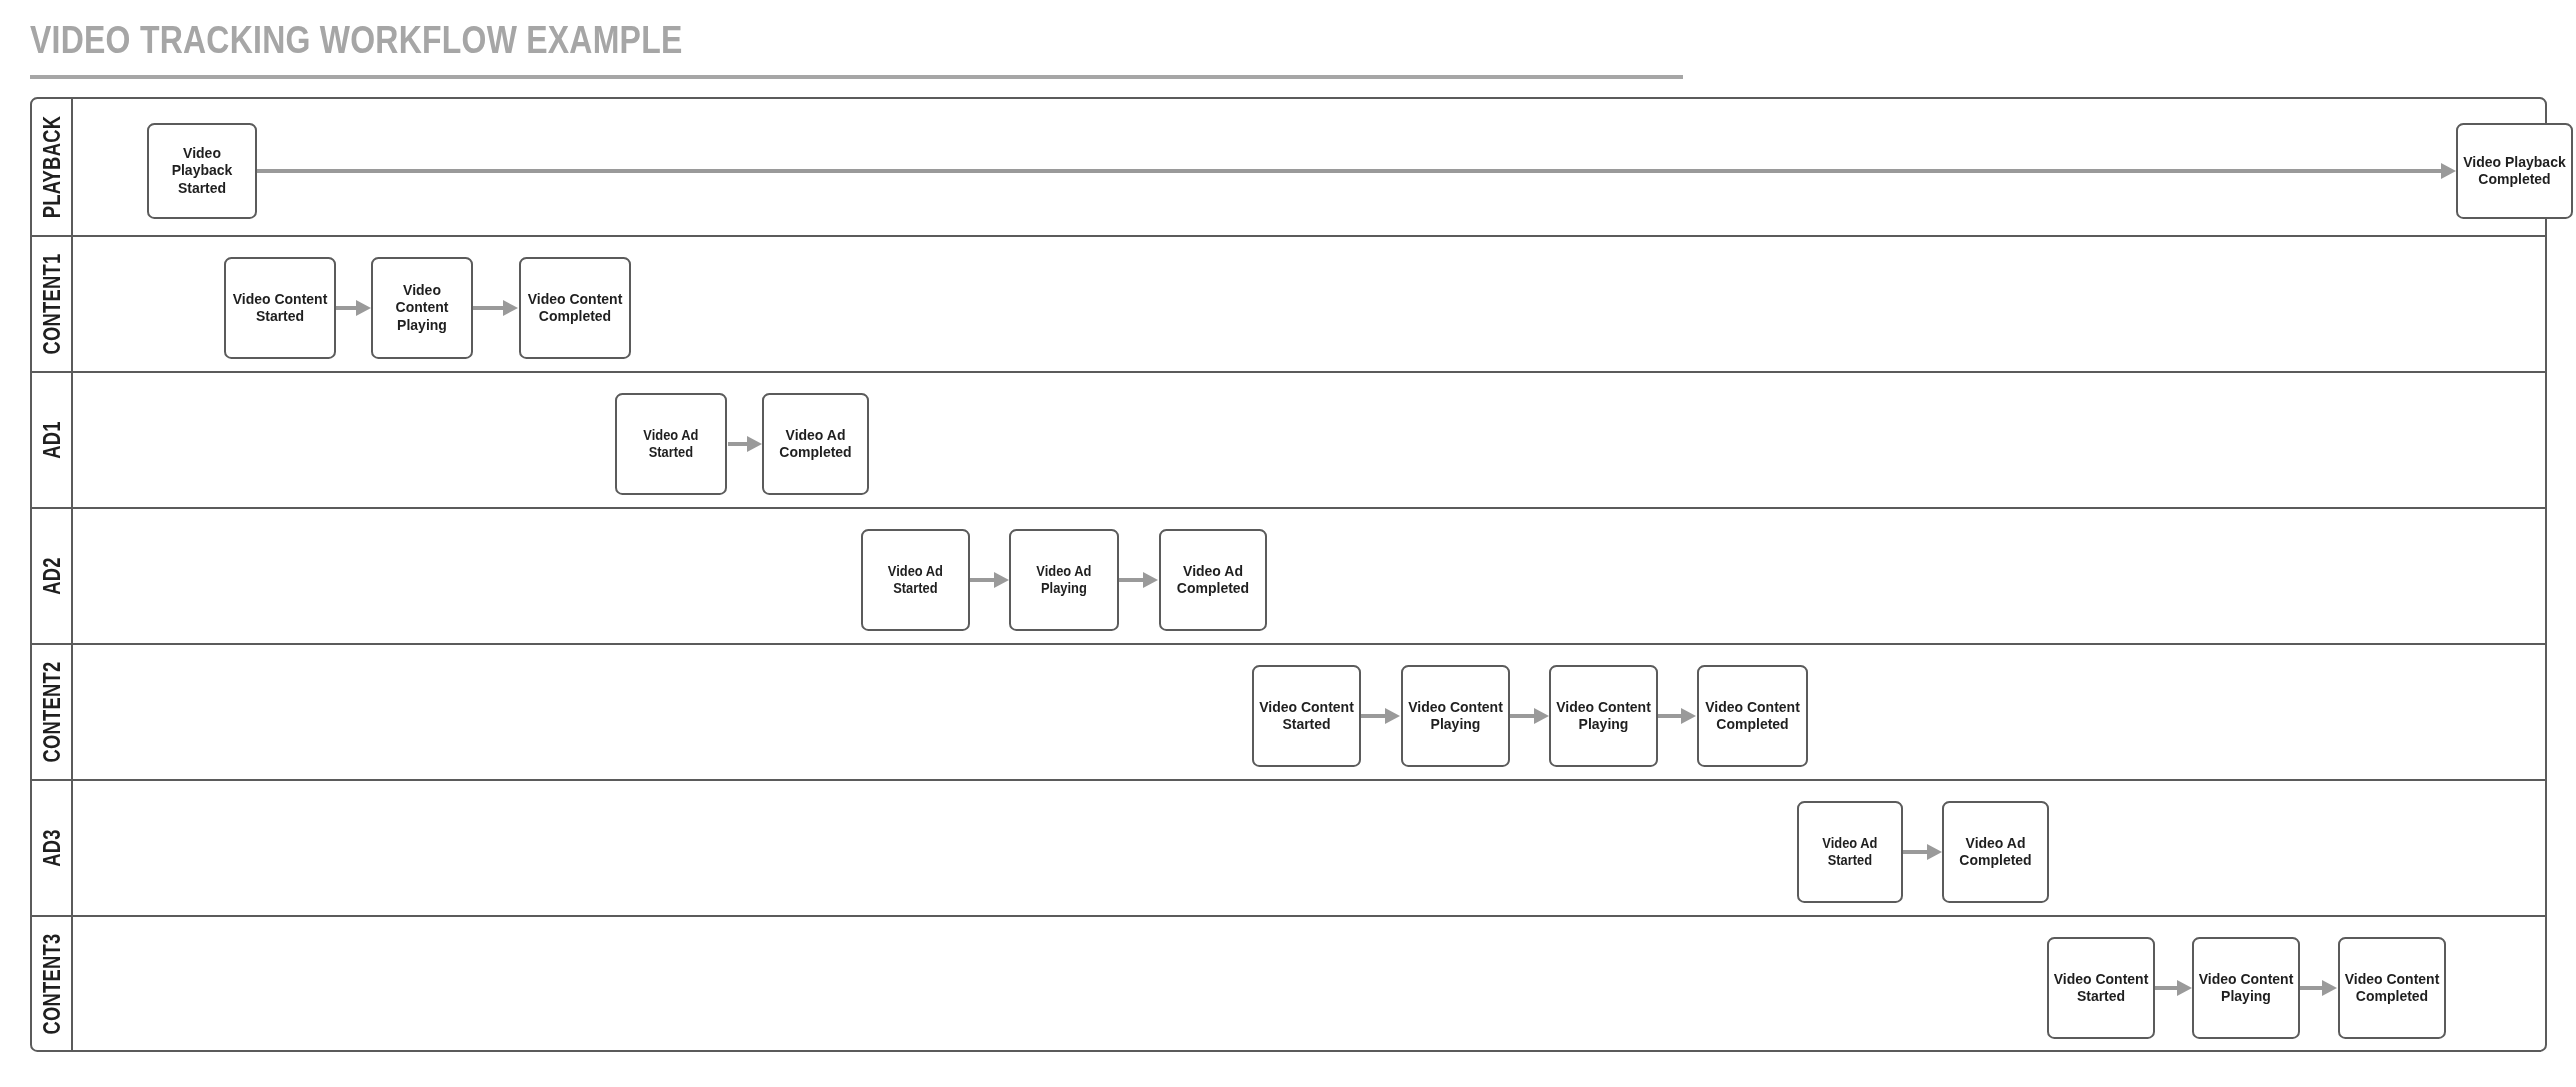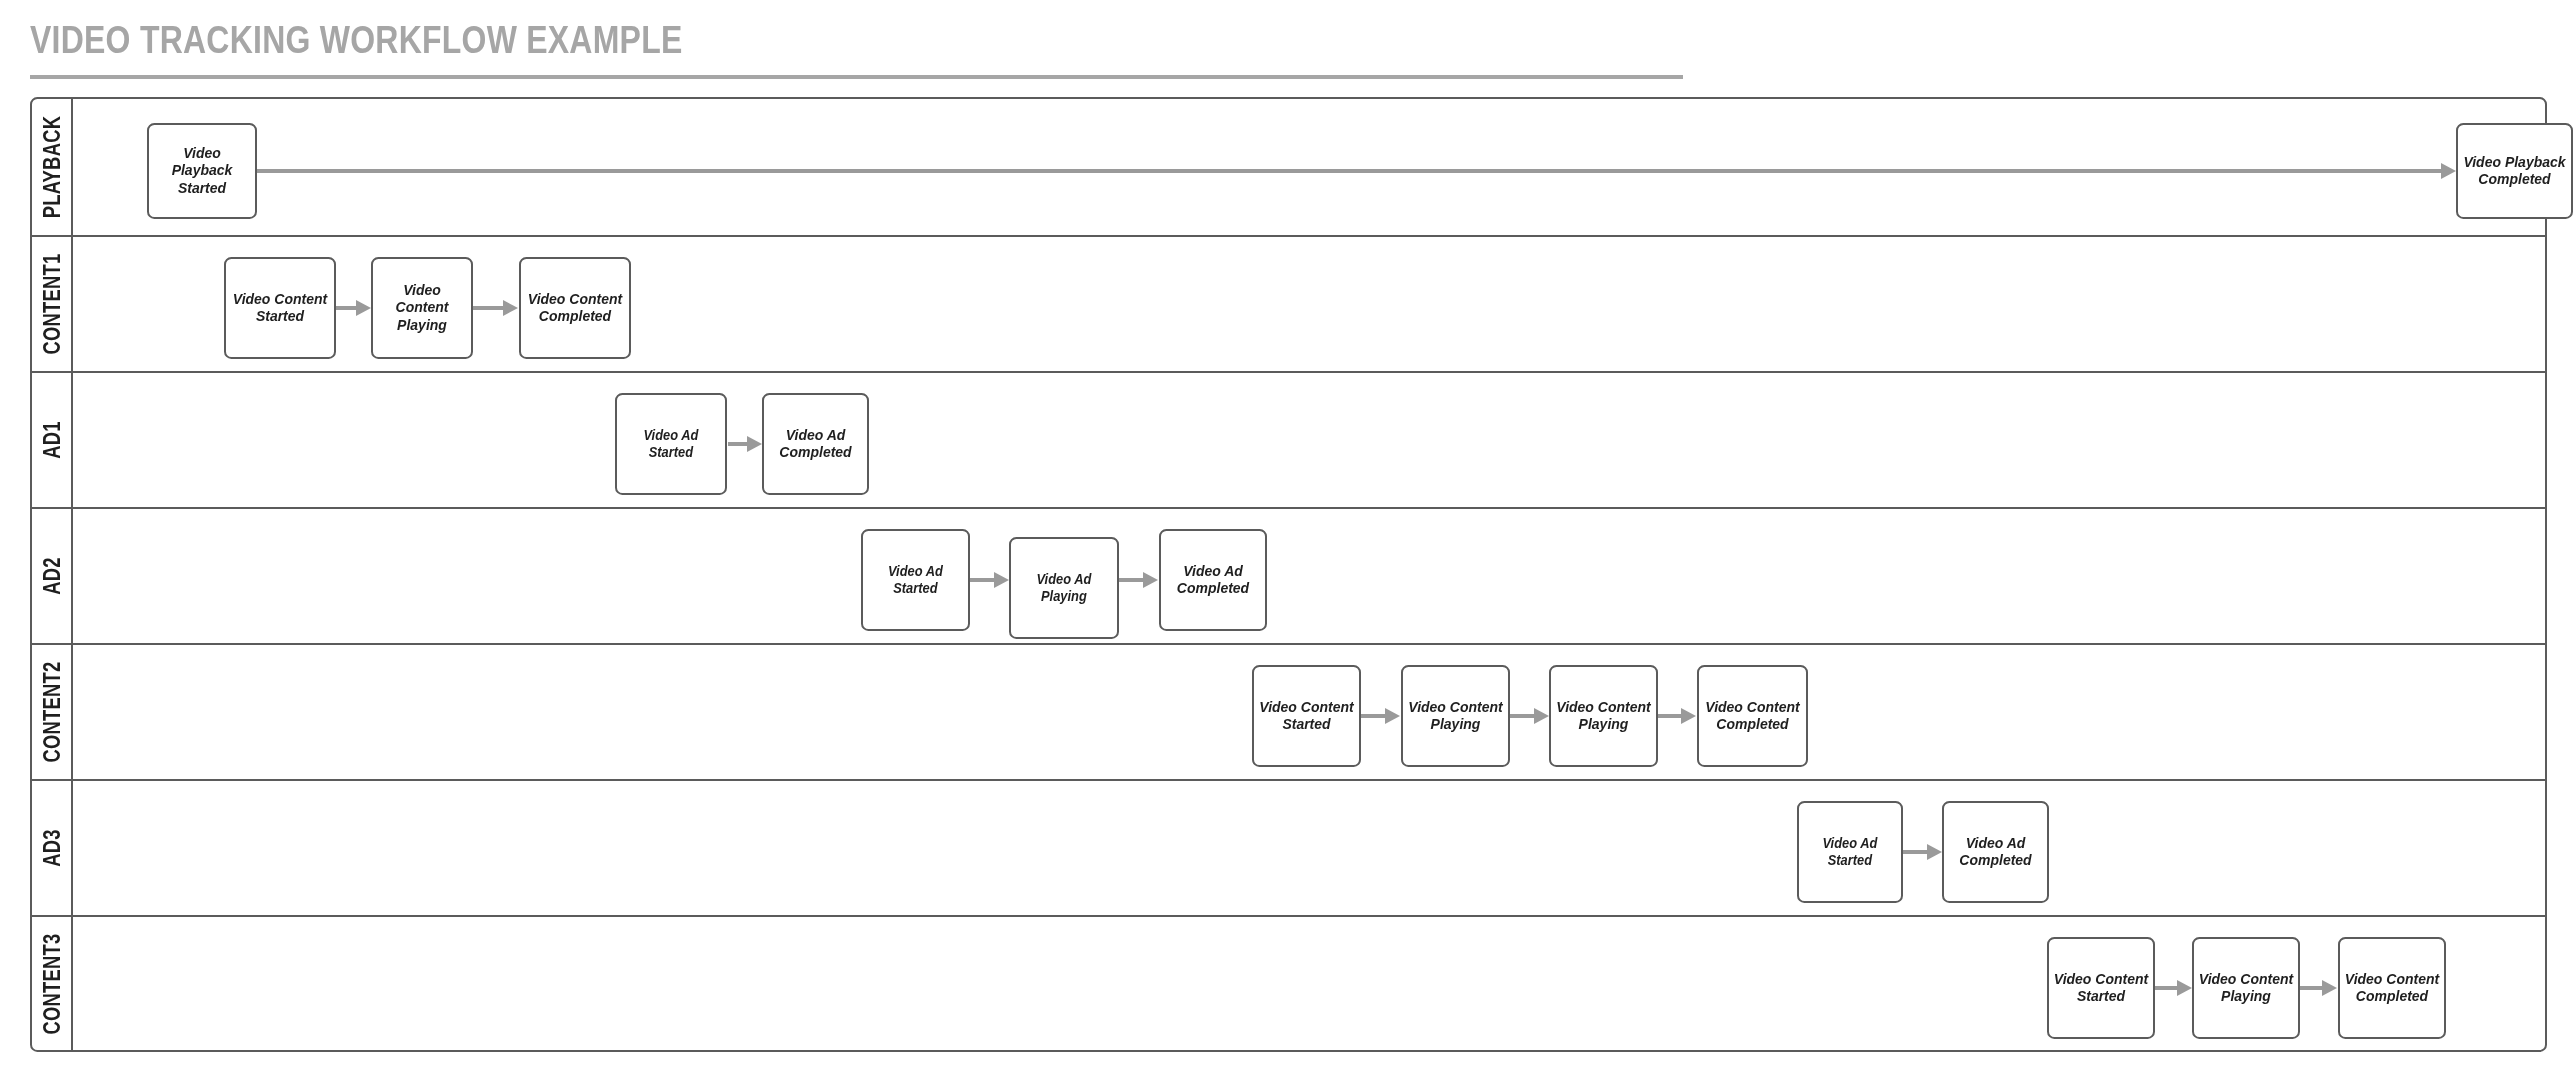--- a/index.html
+++ b/index.html
@@ -85,21 +85,20 @@
   
   .lane-label-text > span {
     display: inline-block;
     transform: scaleX(0.80);
     transform-origin: center center;
   }
 
   .lane-body {
     position: relative;
     flex: 1 1 auto;
-    font-style: italic;
   }
 
   
   .node {
     position: absolute;
     box-sizing: border-box;
     border: 2.6px solid #5b5b5b;
     border-radius: 7.3px;
     background: #ffffff;
     display: flex;
@@ -226,21 +225,21 @@
           <div class="shaft" style="width: 24px;"></div>
           <div class="head" style="left: 24px;"></div>
         </div>
         <div class="connector" style="left: 1046px; top: 71px; width: 39px;">
           <div class="shaft" style="width: 24px;"></div>
           <div class="head" style="left: 24px;"></div>
         </div>
         <div class="node condensed" style="left: 788px; top: 20px; width: 109px; height: 102px;">
           <span class="label">Video Ad Started</span>
         </div>
-        <div class="node condensed" style="left: 936px; top: 28px; width: 110px; height: 102px;">
+        <div class="node condensed" style="left: 936px; top: 20px; width: 110px; height: 102px;">
           <span class="label">Video Ad Playing</span>
         </div>
         <div class="node" style="left: 1086px; top: 20px; width: 108px; height: 102px;">
           <span class="label">Video Ad
 Completed</span>
         </div>
       </div>
     </div>
     <div class="lane">
       <div class="lane-label-cell">

